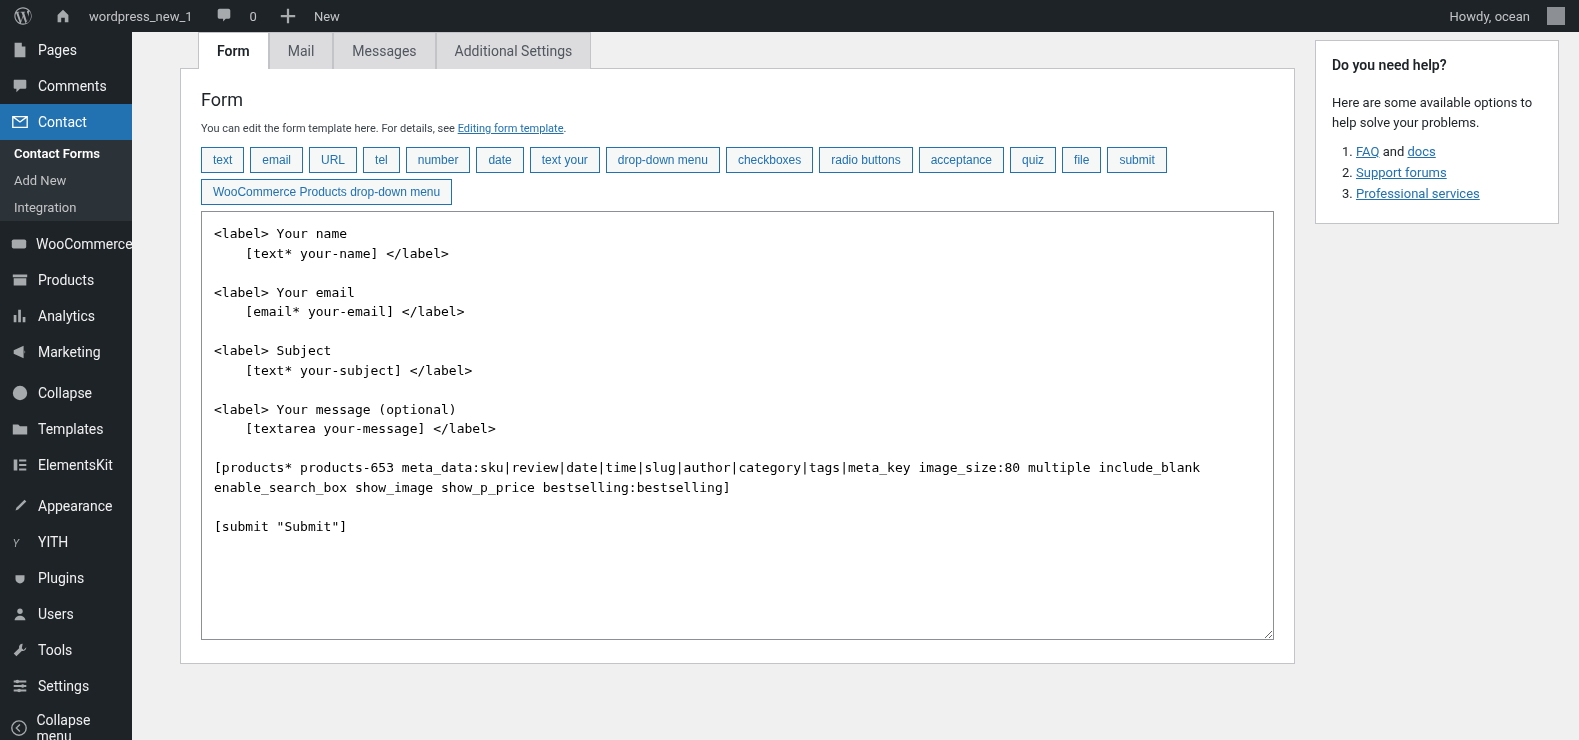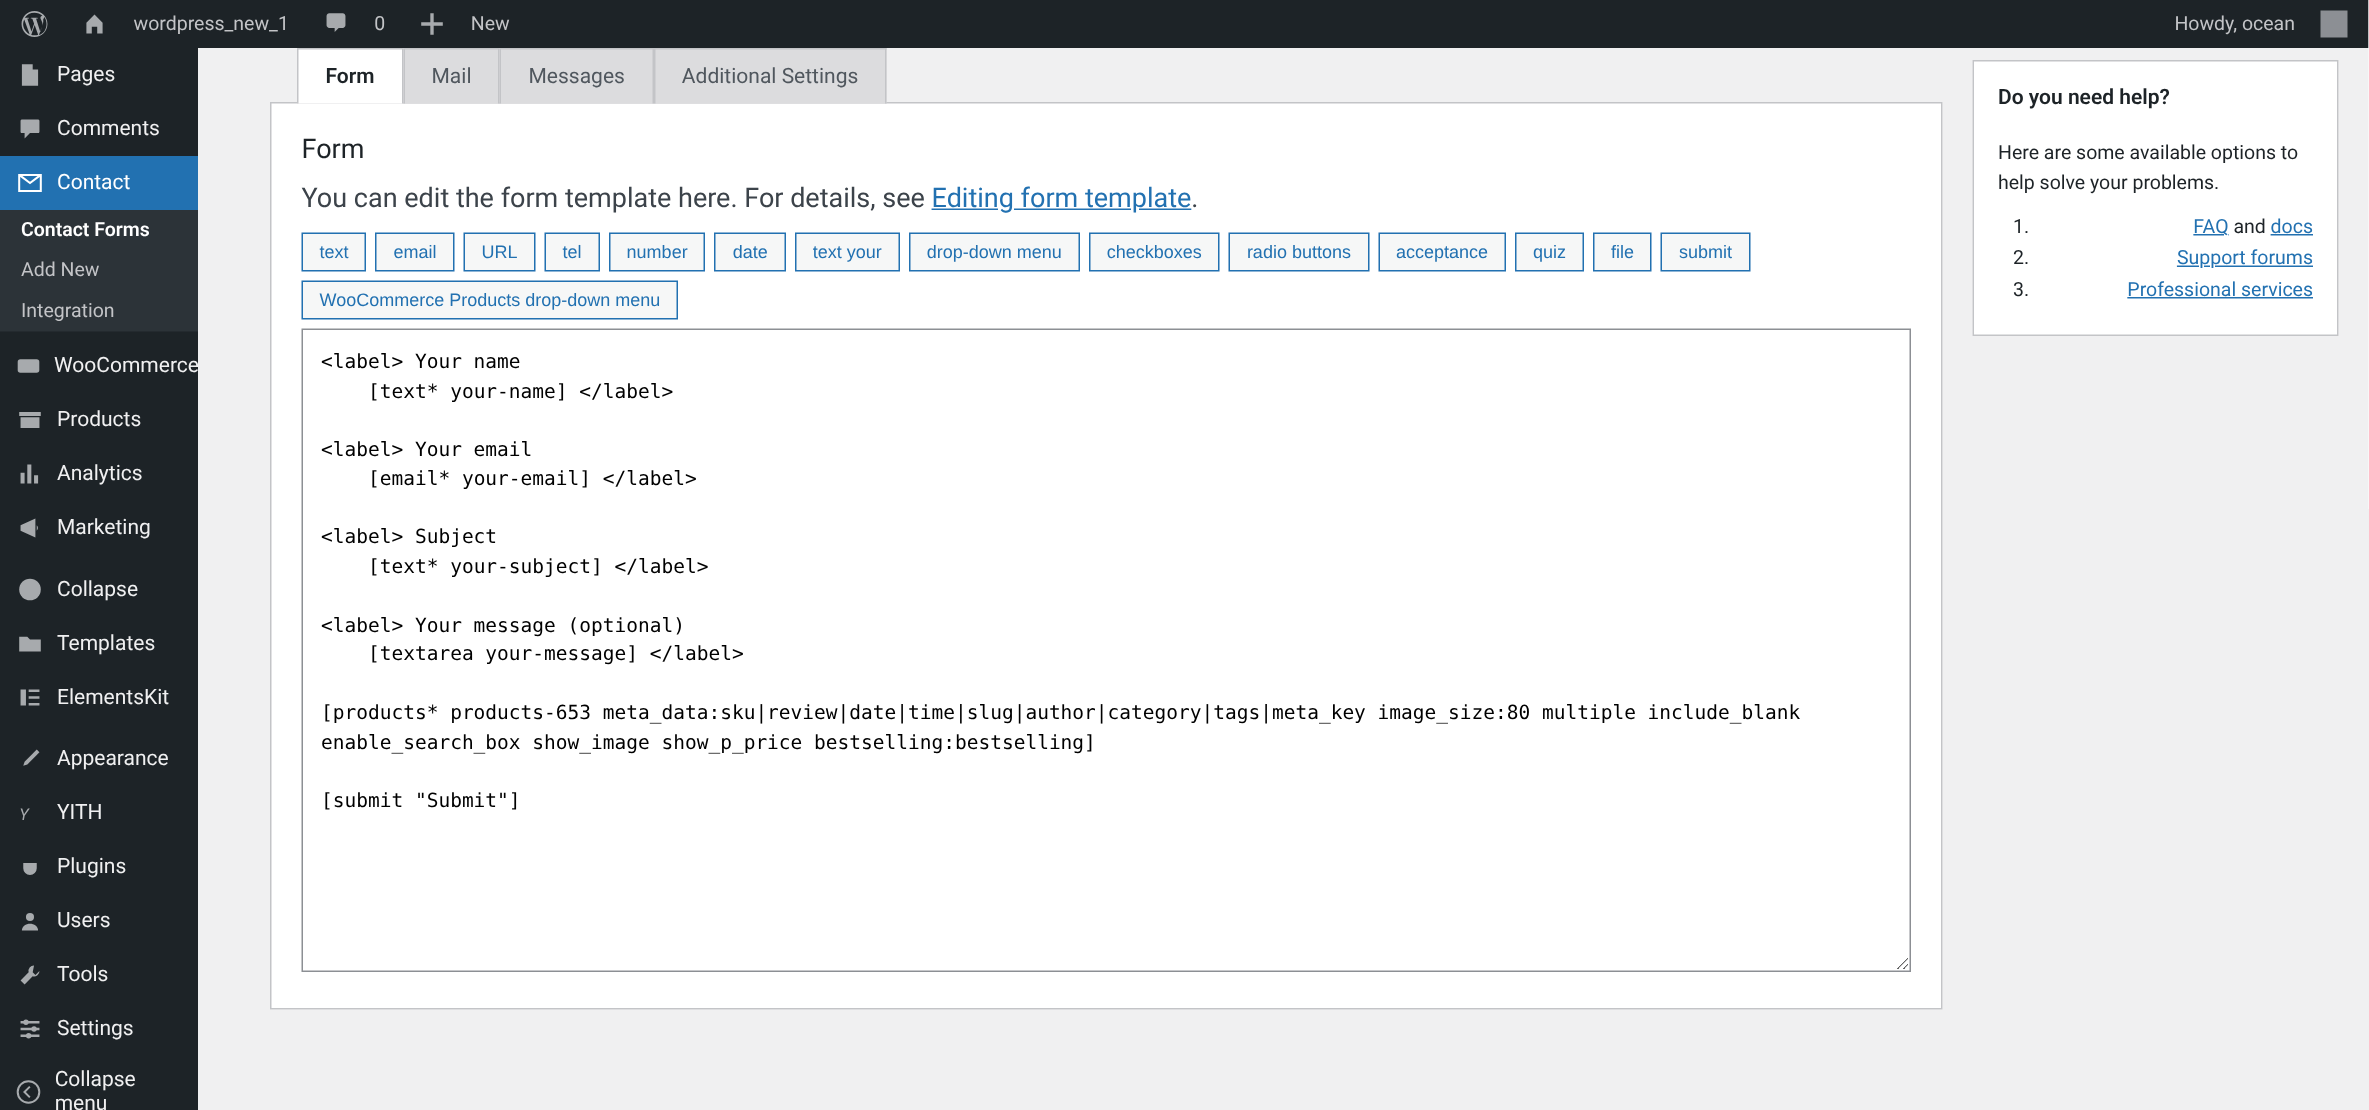--- a/index.html
+++ b/index.html
@@ -31,34 +31,34 @@
 
 
 .tabbar { display: flex; gap: 0; margin-top: 0; margin-left: 18px;}
 .tab { padding: 10px 18px; background: #dcdcde; border: 1px solid #c3c4c7; border-bottom: none; cursor: pointer; font-size: 14px; color: #50575e; margin-right: 0; }
 .tab.active { background: #fff; border-color: #c3c4c7; color: #1d2327; font-weight: 600; }
 
 
 .content-row { display: flex; gap: 20px; }
 .panel { background: #fff; border: 1px solid #c3c4c7; padding: 20px; flex: 1; margin-top: -1px; }
 .panel h3 { font-size: 18px; font-weight: 400; margin-bottom: 12px; }
-.panel p { font-size: 18px; color: #3c434a; margin-bottom: 12px; }
+.panel p { font-size: 11px; color: #3c434a; margin-bottom: 12px; }
 .panel a { color: #2271b1; text-decoration: underline; }
 
 .tag-buttons { display: flex; flex-wrap: wrap; gap: 6px; margin-bottom: 6px; }
 .tag-btn { border: 1px solid #2271b1; background: #f6f7f7; color: #2271b1; font-size: 12px; padding: 5px 11px; border-radius: 0; cursor: pointer; }
 
 .form-textarea { width: 100%; height: 429px; font-family: Menlo, Consolas, monospace; font-size: 13px; padding: 12px; border: 1px solid #8c8f94; line-height: 1.5; resize: both; }
 
 
 .helpbox { width: 244px; background: #fff; border: 1px solid #c3c4c7; padding: 16px; font-size: 13px; align-self: flex-start; margin-top: 8px;}
 .helpbox h3 { font-size: 14px; font-weight: 600; margin-bottom: 20px; }
 .helpbox p { margin-bottom: 12px; line-height:1.5;}
 .helpbox ol { margin-left: 24px; }
-.helpbox li { margin-bottom: 6px; text-align: right; }
+.helpbox li { margin-bottom: 6px; }
 .helpbox a { color: #2271b1; text-decoration: underline; }
 </style>
 </head>
 <body>
 
 <div class="adminbar">
   <div class="adminbar-left">
     <span class="ab-item">
         <svg viewBox="0 0 20 20">
           <path d="M10 .4C4.7.4.4 4.7.4 10S4.7 19.6 10 19.6 19.6 15.3 19.6 10 15.3.4 10 .4zM1.6 10c0-1.2.3-2.4.8-3.4l4 11C3.7 16.2 1.6 13.3 1.6 10zm8.4 8.4c-.8 0-1.6-.1-2.4-.3l2.5-7.3 2.6 7.1c0 .1.1.1.1.1-.9.3-1.8.4-2.8.4zm1.2-12.3c.5 0 1-.1 1-.1.5-.1.4-.7-.1-.7 0 0-1.4.1-2.3.1-.8 0-2.2-.1-2.2-.1-.5 0-.5.7-.1.7 0 0 .4.1.9.1l1.3 3.7-1.9 5.7L4.7 6.1c.5 0 1-.1 1-.1.5-.1.4-.7-.1-.7 0 0-1.4.1-2.3.1h-.5C4.3 3 6.9 1.6 10 1.6c2.3 0 4.3.9 5.9 2.3h-.1c-.8 0-1.4.8-1.4 1.5 0 .7.4 1.3.8 2.1.3.6.7 1.4.7 2.5 0 .8-.3 1.7-.7 2.9l-.9 3.1-3.1-9.9zm6.1-1.3c1 1.5 1.6 3.3 1.6 5.2 0 4-2.3 7.4-5.6 8.1l2.6-7.4c.5-1.2.6-2.2.6-3 0-.3 0-.6-.1-.9l.9-2z"></path>

